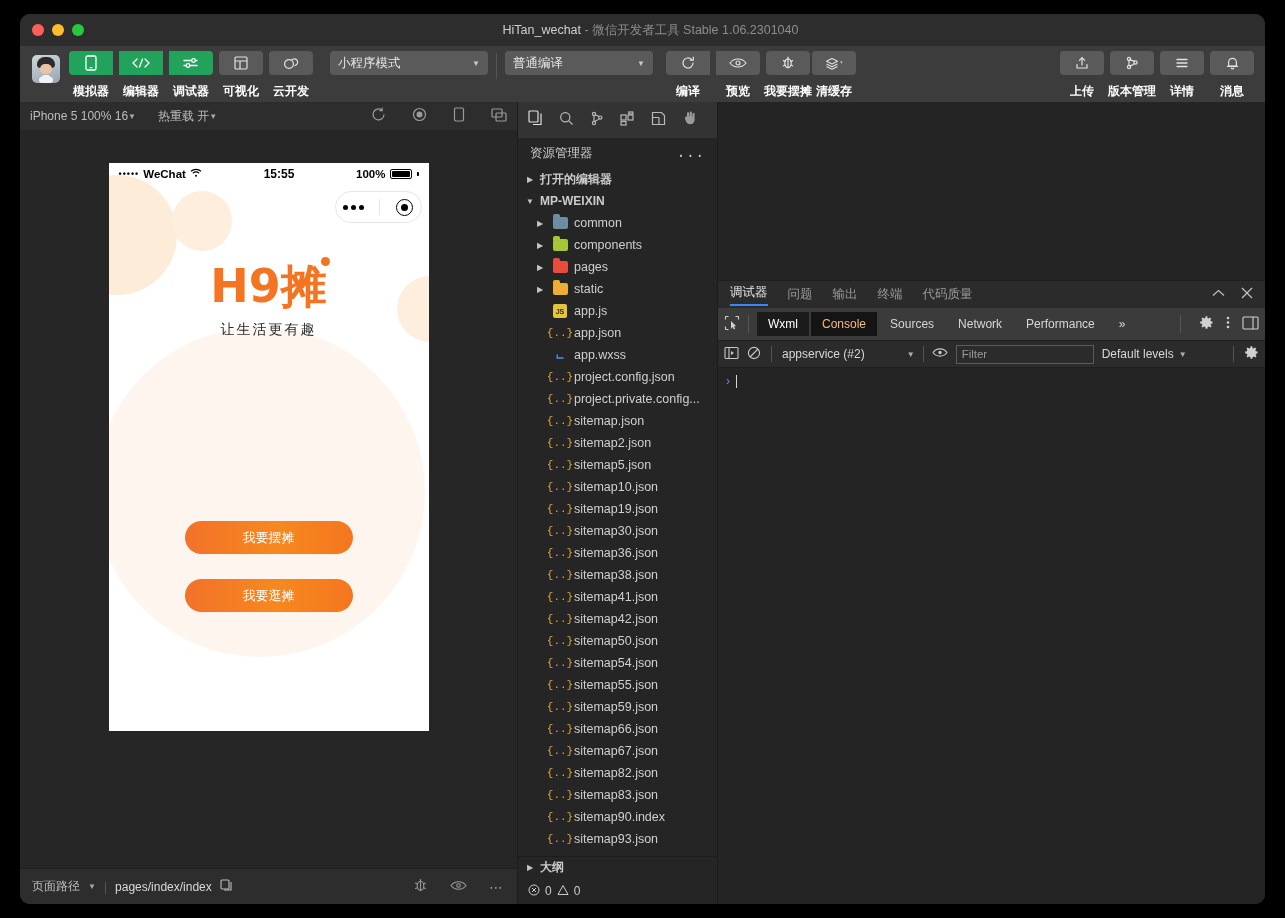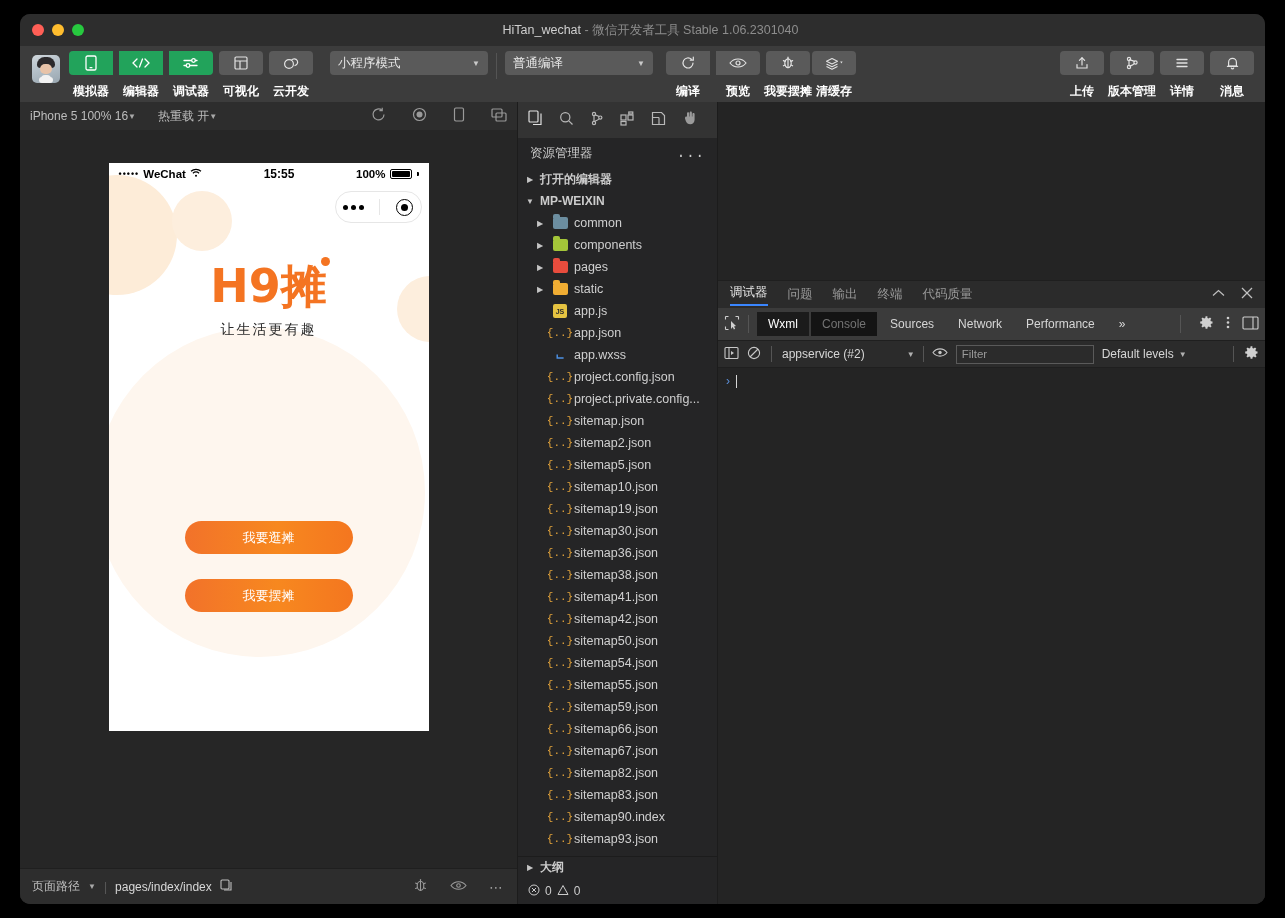--- a/index.html
+++ b/index.html
@@ -212,21 +212,21 @@
     padding: 0 12px; background: #2b2b2b; color: #9a9a9a; font-size: 12.5px;
     border-top: 1px solid #1f1f1f;
   }
   .dbg-tabs .t.active { color: #e8e8e8; border-bottom: 2px solid #3a86ff; padding-bottom: 3px; }
   .dbg-tabs .right { margin-left: auto; display: flex; gap: 16px; color: #c0c0c0; }
   .dt-row {
     height: 28px; display: flex; align-items: center; background: #3b3b3b;
     color: #d6d6d6; font-size: 12px; padding: 16px 6px; gap: 2px;
   }
   .dt-row .tab { padding: 5px 11px; border-radius: 0; }
-  .dt-row .tab.dark { background: #141414; color: #737373; }
+  .dt-row .tab.dark { background: #141414; color: #fdba74; }
   .dt-row .tab.wx { background: #1b1b1b; color: #fff; }
   .dt-row .vline { width:1px; height:18px; background:#555; margin: 0 6px; }
   .dt-row .right { margin-left: auto; display: flex; align-items: center; gap: 12px; }
   .dbg-ctrl {
     height: 28px; display: flex; align-items: center; background: #2b2b2b;
     color: #c8c8c8; font-size: 12px; padding: 0 6px; gap: 8px;
     border-top: 1px solid #1f1f1f; border-bottom: 1px solid #1f1f1f;
   }
   .ctl-sel { display:flex; align-items:center; gap:42px; font-size:12px; color:#d6d6d6; }
   .filter-box {
@@ -490,22 +490,22 @@
                 <i></i>
               </span>
           </div>
 
           <div class="logo-wrap">
             <div class="logo-main"><span>H</span><span class="">9</span><span class="q">摊</span></div>
             <div class="logo-sub">让生活更有趣</div>
           </div>
 
           <div class="btn-area">
+            <div class="pbtn">我要摆摊</div>
             <div class="pbtn">我要逛摊</div>
-            <div class="pbtn">我要摆摊</div>
           </div>
         </div>
       </div>
 
       <div class="sim-footer">
         <span>页面路径</span>
         <span class="caret" style="font-size:8px;color:#a8a8a8">▼</span>
         <span class="sep">|</span>
         <span class="path">pages/index/index</span>
         <span><svg width="12" height="13" viewBox="0 0 12 13" fill="none" stroke="#bdbdbd" stroke-width="1.1">

